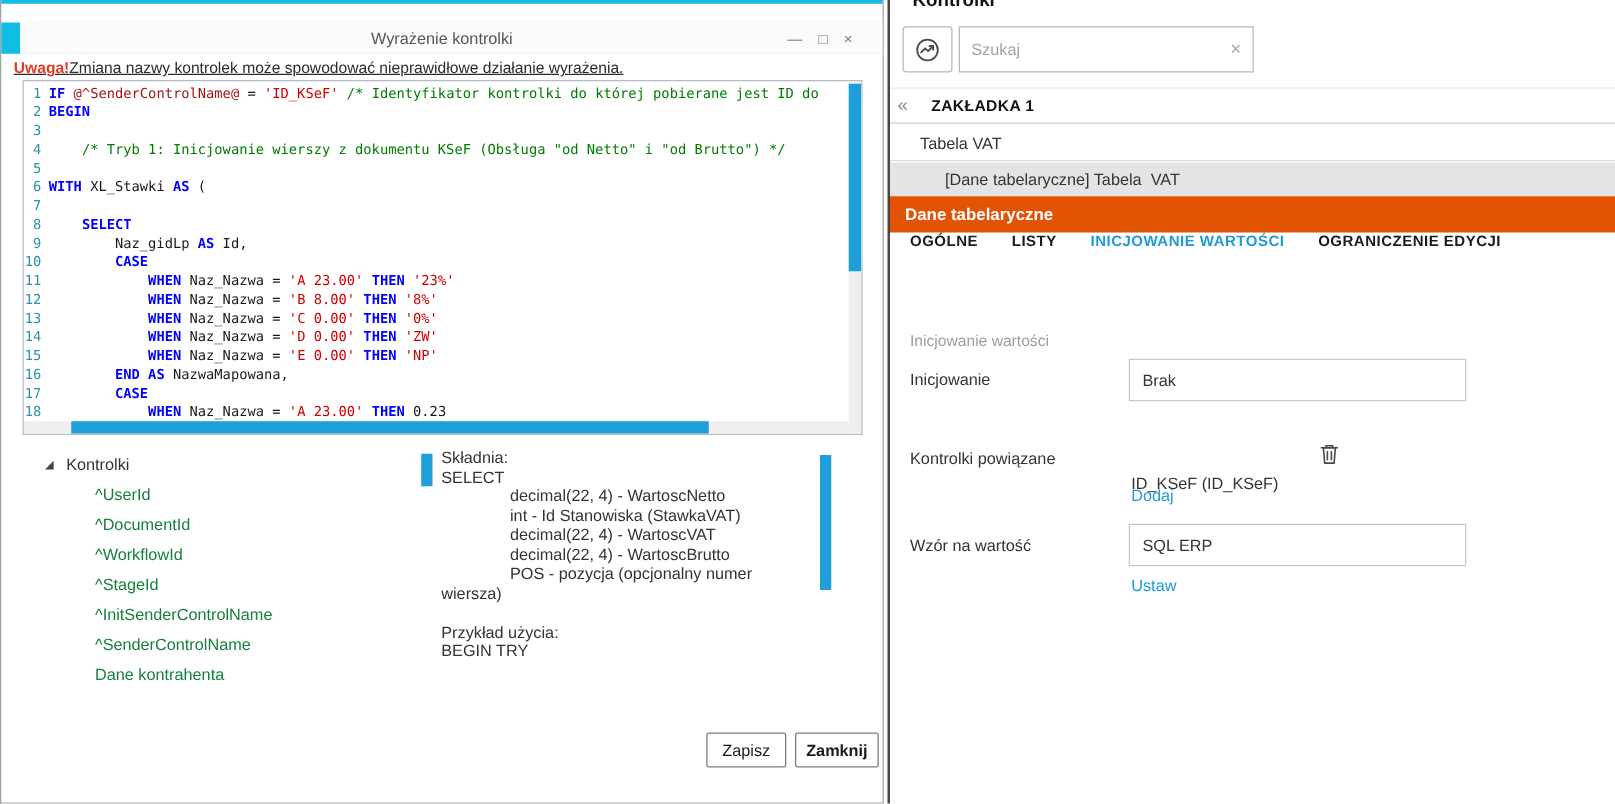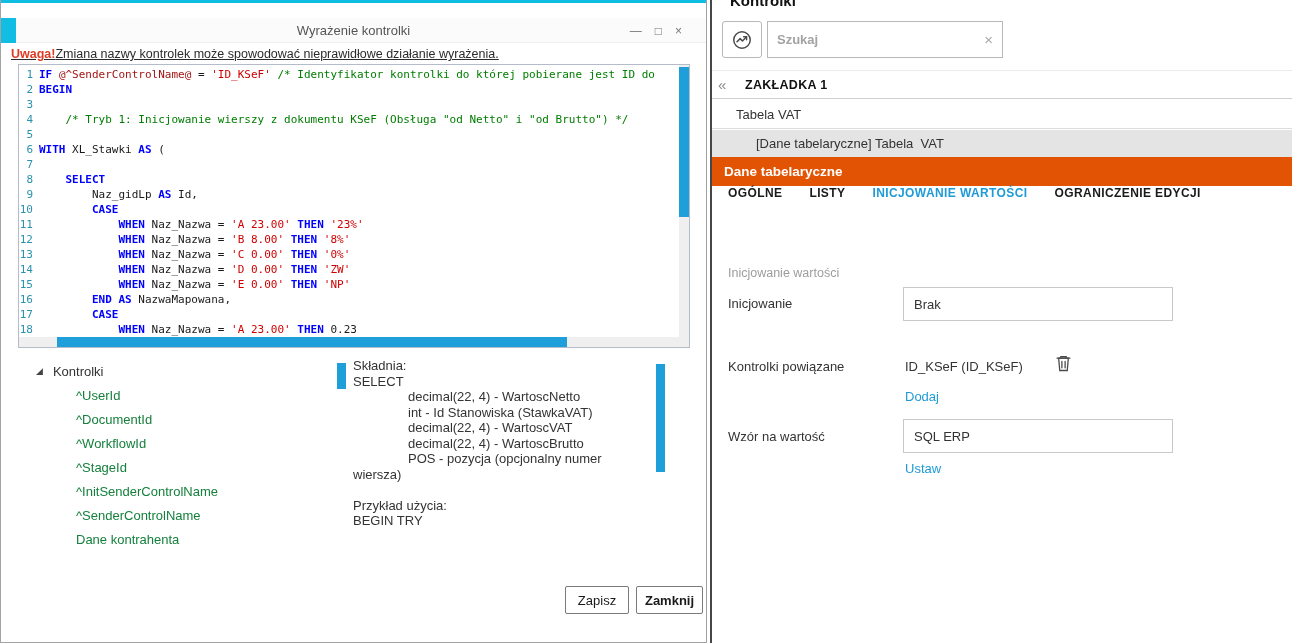--- a/index.html
+++ b/index.html
@@ -9,21 +9,21 @@
 
   
   .right-panel { position:absolute; left:710px; top:0; width:582px; height:643px;
                  background:#fff; border-left:2px solid #474747; overflow:hidden; }
   .panel-header { position:absolute; left:18px; top:-8px; font-size:15px; font-weight:bold; color:#111; }
   .icon-btn { position:absolute; left:10px; top:21px; width:40px; height:37px; background:#fff;
               border:1px solid #b8b8b8; border-radius:3px; display:flex; align-items:center; justify-content:center; cursor:pointer; }
   .search-box { position:absolute; left:55px; top:21px; width:236px; height:37px; border:1px solid #b8b8b8;
                 display:flex; align-items:center; padding:0 9px; background:#fff; }
   .search-box input { border:none; outline:none; flex:1; font-size:13px; color:#333; min-width:0;
-                      font-family:"Liberation Sans", sans-serif;font-weight:bold; }
+                      font-family:"Liberation Sans", sans-serif; }
   .search-box input::placeholder { color:#a3a3a3; }
   .search-clear { color:#a8a8a8; font-size:15px; cursor:pointer; padding-left:6px; }
   .tab-strip-row { position:absolute; left:0; top:70px; width:100%; height:29px;
                    border-top:1px solid #ececec; border-bottom:1px solid #cfcfcf; }
   .collapse { position:absolute; left:6px; top:0; line-height:28px; color:#8a8a8a; font-size:15px; cursor:pointer; }
   .tab-title { position:absolute; left:33px; top:0; line-height:28px; font-size:12.5px; font-weight:bold;
                letter-spacing:.3px; color:#111; cursor:pointer; }
   .tree-row { position:absolute; left:0; width:100%; height:29px; line-height:29px; font-size:13px; color:#333;
               border-bottom:1px solid #dcdcdc; cursor:pointer; white-space:pre; }
   .tree-row.r1 { top:100px; padding-left:24px; }
@@ -31,21 +31,21 @@
   .detail-header { position:absolute; left:0; top:157px; width:100%; height:29px; background:#e25303;
                    color:#fff; font-size:13.5px; font-weight:bold; line-height:29px; padding-left:12px; }
   .tabs { position:absolute; left:0; top:186px; width:100%; height:46px; display:flex; align-items:flex-start; padding-left:16px; }
   .dtab { font-size:12px; font-weight:bold; letter-spacing:.4px; color:#1a1a1a; margin-right:27px; cursor:pointer; }
   .dtab.active { color:#1e9bd7; }
   .section-label { position:absolute; left:16px; top:266px; font-size:12.5px; color:#9d9d9d; }
   .fld-label { position:absolute; left:16px; font-size:13px; color:#333; }
   .fld-input { position:absolute; left:191px; width:270px; height:34px; border:1px solid #c9c9c9; background:#fff; }
   .fld-input input { width:100%; height:100%; border:none; outline:none; padding:0 10px; font-size:13px; color:#333;
                      font-family:"Liberation Sans", sans-serif; background:transparent; }
-  .fld-value { position:absolute; left:193px; font-size:13px; color:#333; }
+  .fld-value { position:absolute; left:193px; font-size:13px; color:#333;margin-top:20px; }
   .link { position:absolute; left:193px; font-size:13px; color:#1e9bd7; cursor:pointer; }
   .trash-btn { position:absolute; left:344px; background:none; border:none; cursor:pointer; }
 
   
   .dialog { position:absolute; left:0; top:0; width:707px; height:643px; background:#fff;
             border:1px solid #a3a3a3; border-top:none; }
   .accent-top { position:absolute; left:0; top:0; width:100%; height:3px; background:#12bde4; }
   .titlebar { position:absolute; left:0; top:18px; width:100%; height:25px; background:#fbfbfb;
               border-bottom:1px solid #f0f0f0; }
   .win-icon { position:absolute; left:0; top:0; width:15px; height:25px; background:#12bde4; }

